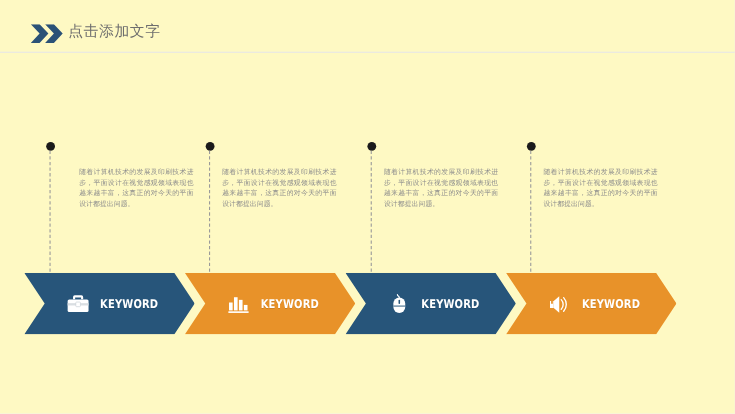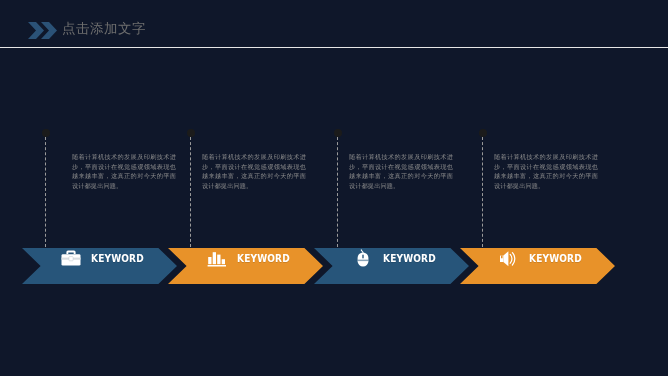--- a/index.html
+++ b/index.html
@@ -3,21 +3,21 @@
 <meta charset="utf-8">
 <style>
   html,body{margin:0;padding:0;}
   body{
     width:668px;height:376px;
     background:#f1f1f1;
     font-family:"DejaVu Sans","Liberation Sans",sans-serif;
     overflow:hidden;
     position:relative;
   }
-  .slide{position:absolute;inset:0;background:#0f172a;}
+  .slide{position:absolute;inset:0;background:#fef9c3;}
 
   
   .header{position:absolute;left:0;top:0;width:668px;height:48px;}
   .hdr-icon{
     position:absolute;left:28px;top:22px;
     width:30px;height:17px;
   }
   .hdr-title{
     position:absolute;left:62px;top:20px;
     font-size:13.5px;color:#6e6e6e;
@@ -47,24 +47,24 @@
     font-size:6.2px;
     line-height:9.6px;
     color:#8d8d8d;
     text-align:justify;
     font-family:"DejaVu Sans","Liberation Sans",sans-serif;
     letter-spacing:.1px;
   }
 
   
   .arrow{
-    position:absolute;top:248px;height:36px;width:155px;
+    position:absolute;top:248px;height:56px;width:155px;
     -webkit-clip-path:polygon(0 0, 88% 0, 100% 50%, 88% 100%, 0 100%, 12% 50%);
     clip-path:polygon(0 0, 88% 0, 100% 50%, 88% 100%, 0 100%, 12% 50%);
-    display:flex;align-items:flex-start;
+    display:flex;align-items:center;
   }
   .arrow.blue{background:#27557a;}
   .arrow.orange{background:#e89229;}
   .arrow-inner{
     display:flex;align-items:center;gap:9px;
     margin-left:38px;
   }
   .kw{
     color:#ffffff;font-weight:bold;font-size:11px;
     letter-spacing:.2px;

